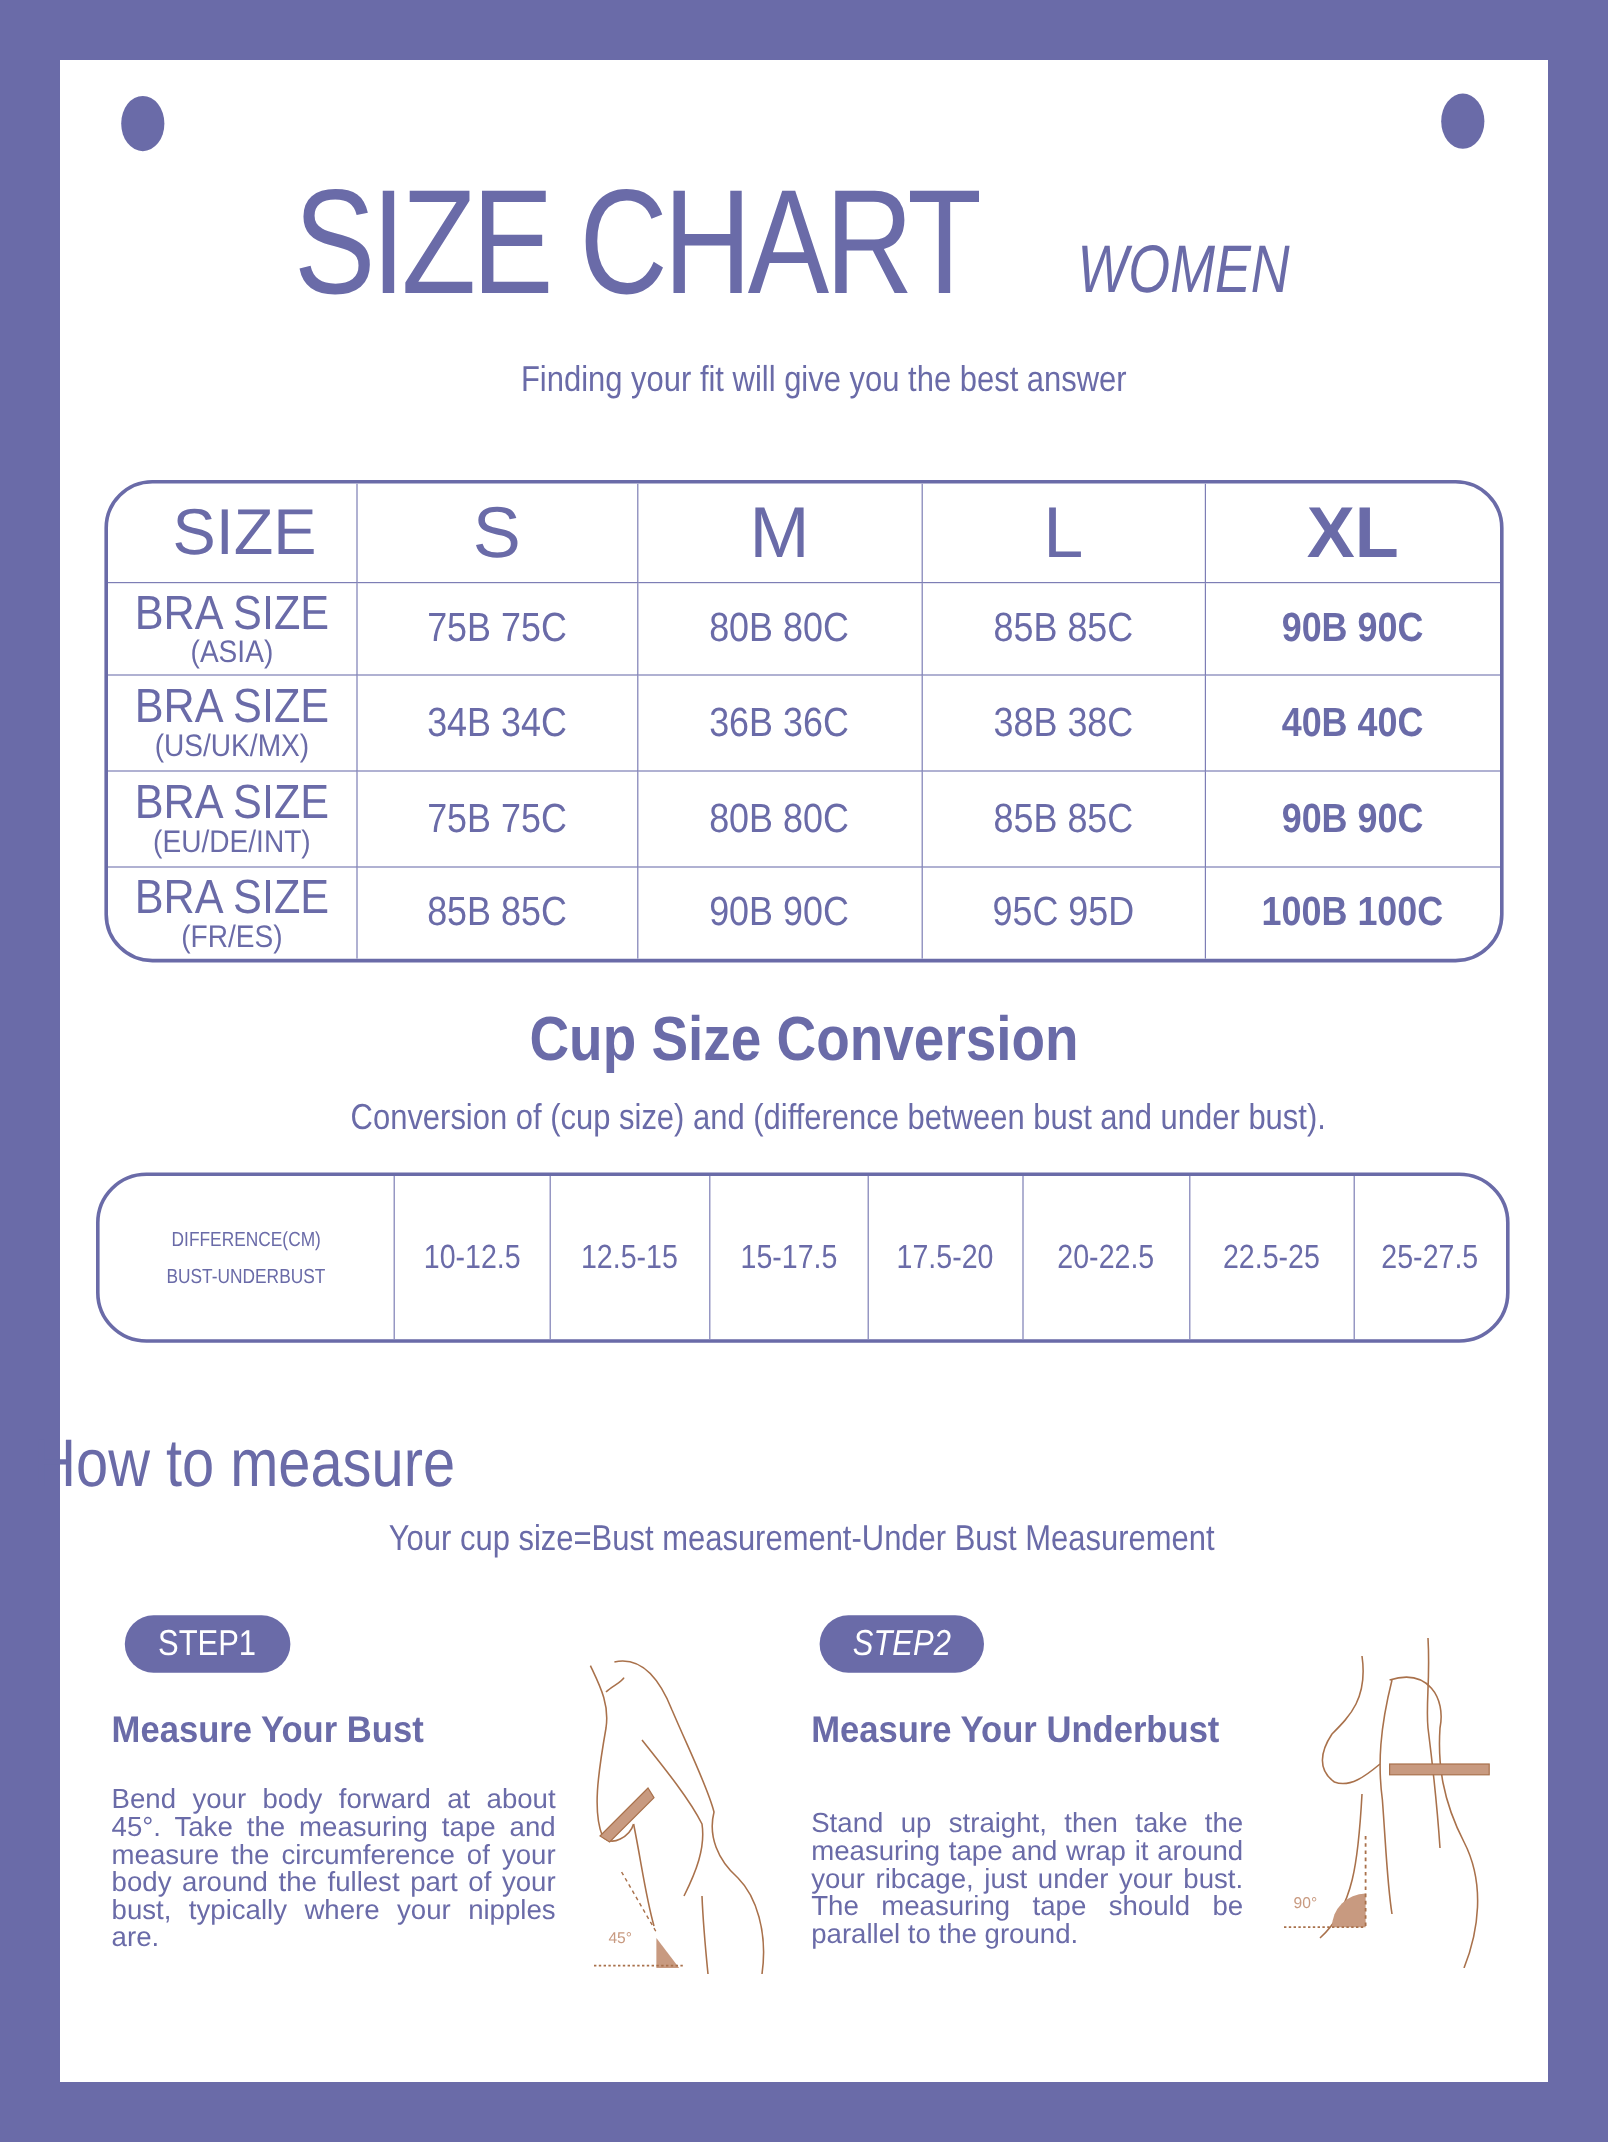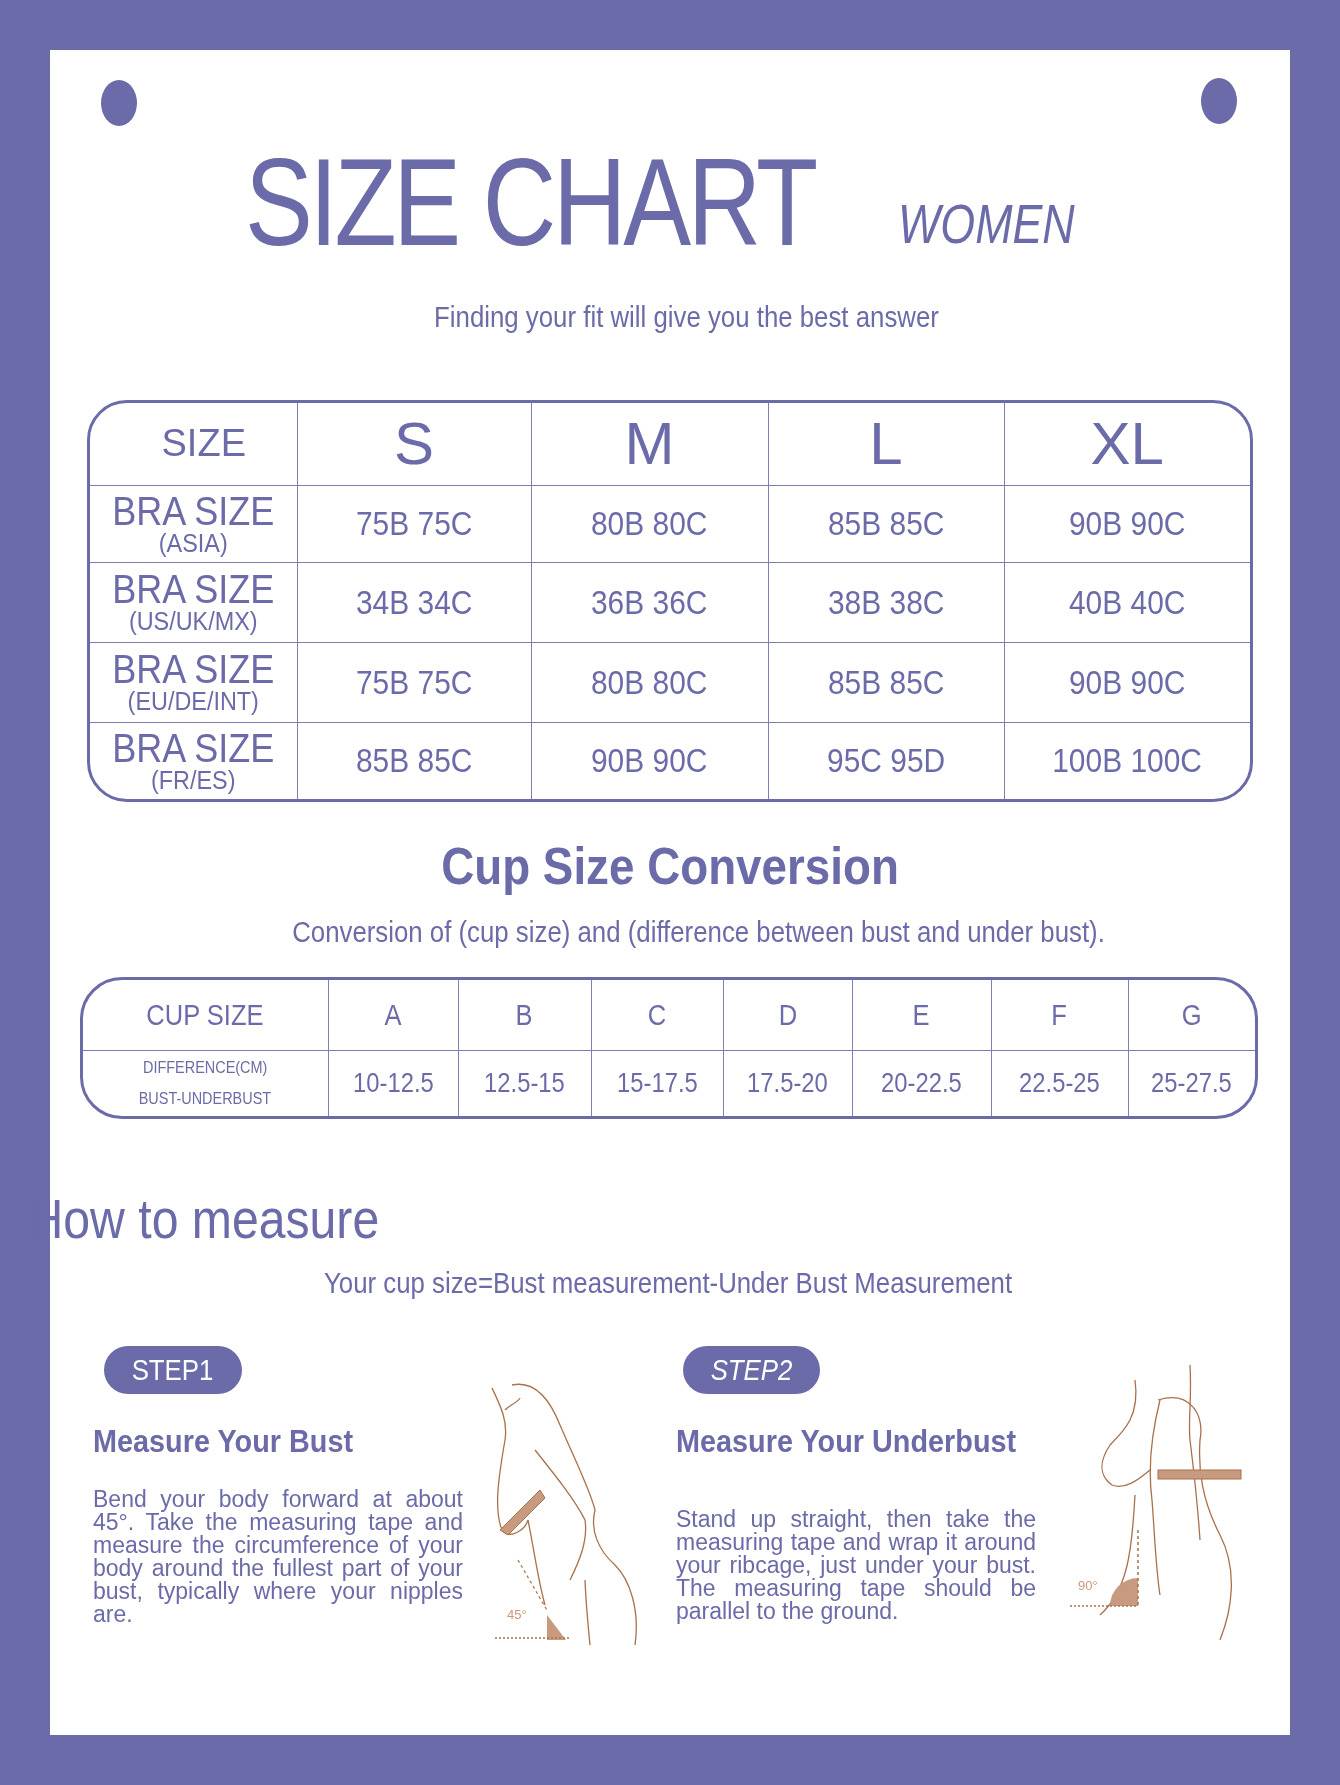--- a/index.html
+++ b/index.html
@@ -13,23 +13,23 @@
   .subtitle { position: absolute; left: 16px; width: 1340px; font-size: 30px; text-align: center; }
   .subtitle span { display: inline-block; transform: scaleX(0.86); }
 
   
   .t1 { position: absolute; left: 87px; top: 400px; width: 1166px; height: 402px; border: 3px solid #6a6ba8; border-radius: 40px; overflow: hidden; }
   .t1 table, .t2 table { border-collapse: collapse; width: 100%; height: 100%; table-layout: fixed; }
   .t1 td, .t2 td { border: 1.5px solid #7d7eb5; text-align: center; vertical-align: middle; color: #6a6ba8; }
   .t1 tr:first-child td { border-top: none; }
   .t1 tr:last-child td { border-bottom: none; }
   .t1 td:first-child { border-left: none; }
-  .t1 td:last-child { border-right: none; }
+  .t1 td:last-child { border-right: none; font-weight: bold; }
   .t1 .hdr td { font-size: 60px; height: 82px; }
-  .t1 .hdr td.sz { font-size: 38px; padding-left: 21px; }
+  .t1 .hdr td.sz { font-size: 54px; padding-left: 21px; }
   .t1 td.lbl .l1 { display: block; font-size: 40px; line-height: 38px; transform: scaleX(0.9); }
   .t1 td.lbl .l2 { display: block; font-size: 26px; line-height: 26px; transform: scaleX(0.9); }
   .t1 td.val { font-size: 34px; }
   .t1 td.val span { display: inline-block; transform: scaleX(0.88); }
 
   .h2 { position: absolute; left: 0; width: 1340px; text-align: center; font-weight: bold; font-size: 52px; }
   .h2 span { display: inline-block; transform: scaleX(0.88); }
   .h2n { position: absolute; left: 0; width: 1340px; text-align: left; font-size: 56px; }
   .h2n span { display: inline-block; transform: scaleX(0.86); }
 
@@ -132,30 +132,20 @@
       <col style="width:245px">
         <col style="width:130px">
         <col style="width:133px">
         <col style="width:132px">
         <col style="width:129px">
         <col style="width:139px">
         <col style="width:137px">
         <col>
     </colgroup>
     <tbody>
-        <tr class="hdr">
-      <td><span>CUP SIZE</span></td>
-      <td><span>A</span></td>
-      <td><span>B</span></td>
-      <td><span>C</span></td>
-      <td><span>D</span></td>
-      <td><span>E</span></td>
-      <td><span>F</span></td>
-      <td><span>G</span></td>
-    </tr>
     <tr class="row">
       <td class="lbl2"><span>DIFFERENCE(CM)</span><br><span>BUST-UNDERBUST</span></td>
       <td><span>10-12.5</span></td>
       <td><span>12.5-15</span></td>
       <td><span>15-17.5</span></td>
       <td><span>17.5-20</span></td>
       <td><span>20-22.5</span></td>
       <td><span>22.5-25</span></td>
       <td><span>25-27.5</span></td>
     </tr>

